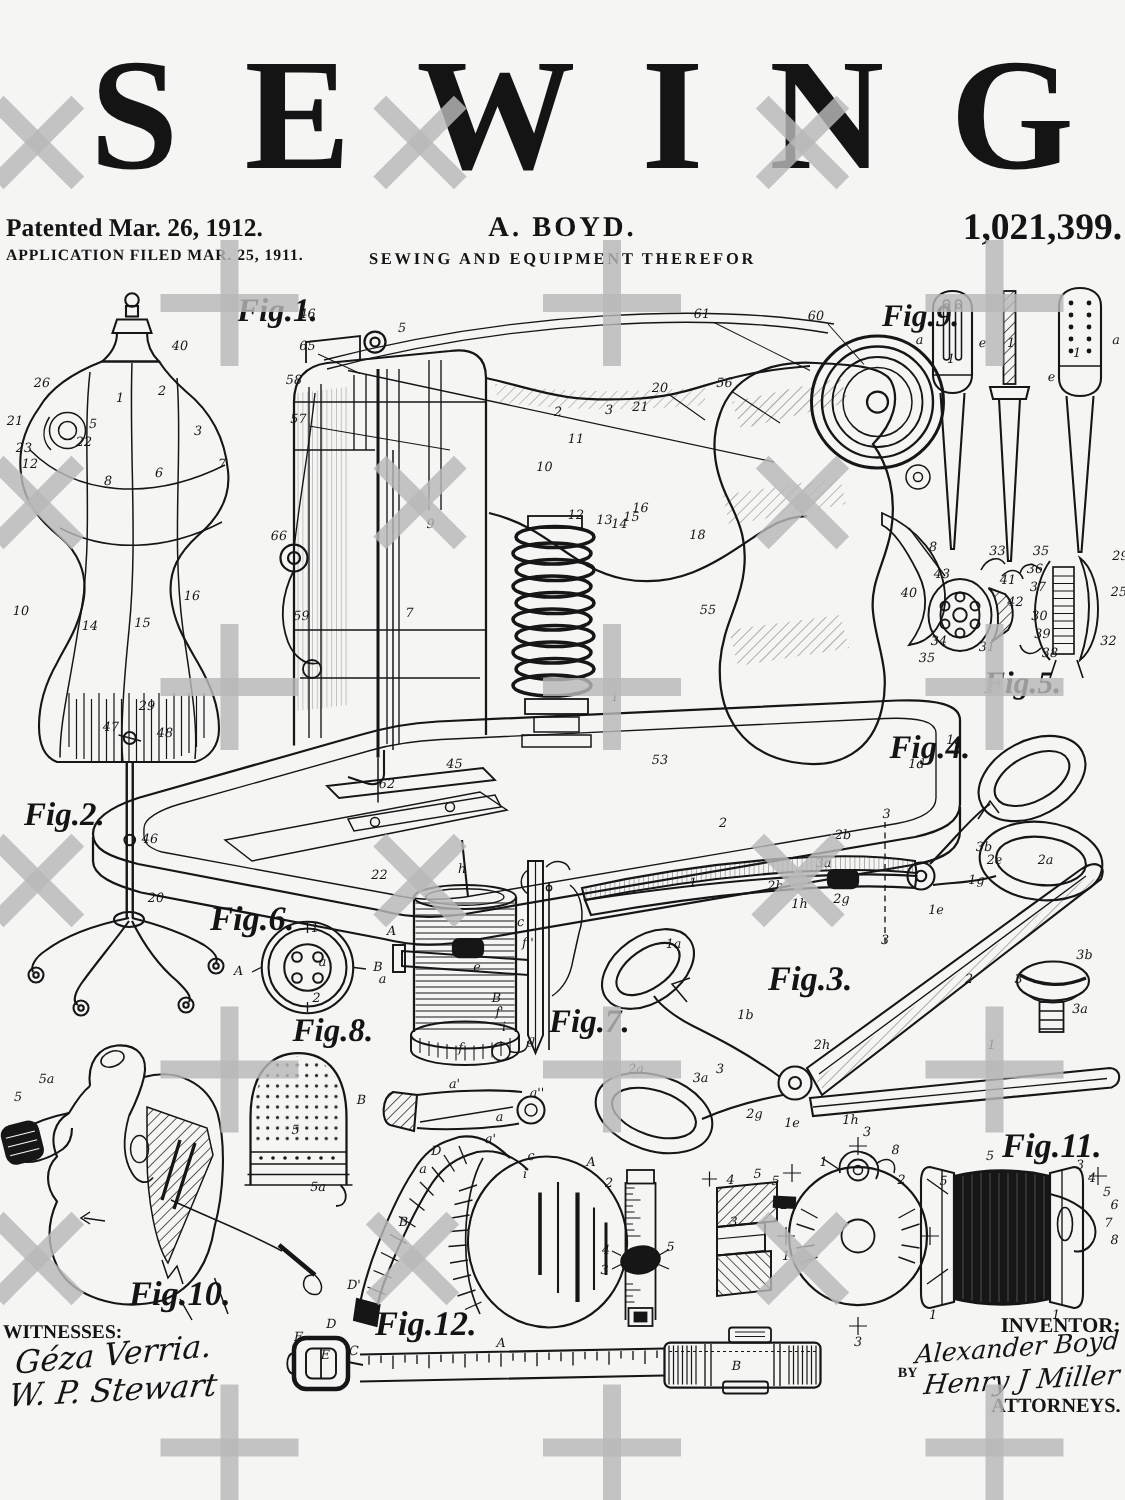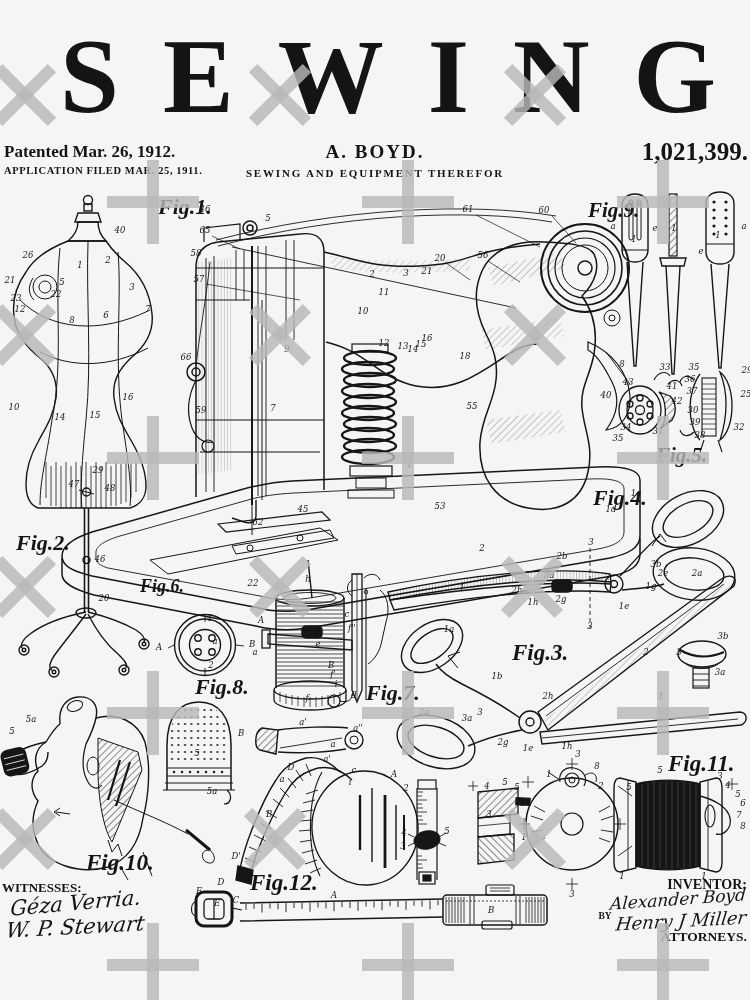--- a/index.html
+++ b/index.html
@@ -646,22 +646,22 @@
   <div class="by-row">
     <span class="by-label">BY</span>
     <span class="sig-att">Henry J Miller</span>
   </div>
   <div class="attorneys">ATTORNEYS.</div>
 <div class="fig-label" style="left: 158px; top: 194px; font-size: 22px;">Fig.1.</div>
     <div class="fig-label" style="left: 16px; top: 530px; font-size: 22px;">Fig.2.</div>
     <div class="fig-label" style="left: 512px; top: 640px; font-size: 23px;">Fig.3.</div>
     <div class="fig-label" style="left: 593px; top: 485px; font-size: 22px;">Fig.4.</div>
     <div class="fig-label" style="left: 656px; top: 443px; font-size: 21px;">Fig.5.</div>
-    <div class="fig-label" style="left: 140px; top: 576px; font-size: 18px;">Fig.6.</div>
-    <div class="fig-label" style="left: 366px; top: 668px; font-size: 22px; margin-top: 12px;">Fig.7.</div>
+    <div class="fig-label" style="left: 140px; top: 600px; font-size: 23px;">Fig.6.</div>
+    <div class="fig-label" style="left: 366px; top: 668px; font-size: 22px;">Fig.7.</div>
     <div class="fig-label" style="left: 195px; top: 674px; font-size: 22px; text-align: center;">Fig.8.</div>
     <div class="fig-label" style="left: 588px; top: 198px; font-size: 21px;">Fig.9.</div>
     <div class="fig-label" style="left: 86px; top: 850px; font-size: 23px;">Fig.10.</div>
     <div class="fig-label" style="left: 668px; top: 751px; font-size: 23px;">Fig.11.</div>
     <div class="fig-label" style="left: 250px; top: 870px; font-size: 23px;">Fig.12.</div>
     <div class="wm wm-x" style="left: -6px; top: 64px;">
       <span class="b1"></span>
       <span class="b2"></span>
     </div>
     <div class="wm wm-x" style="left: 249px; top: 64px;">

